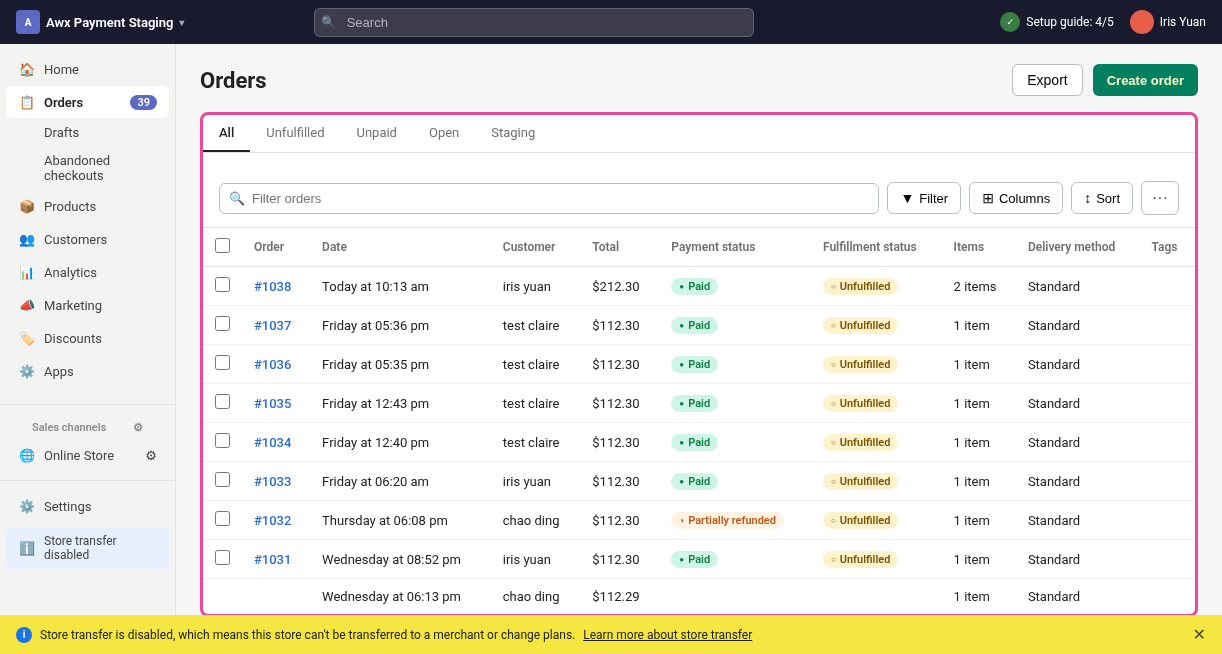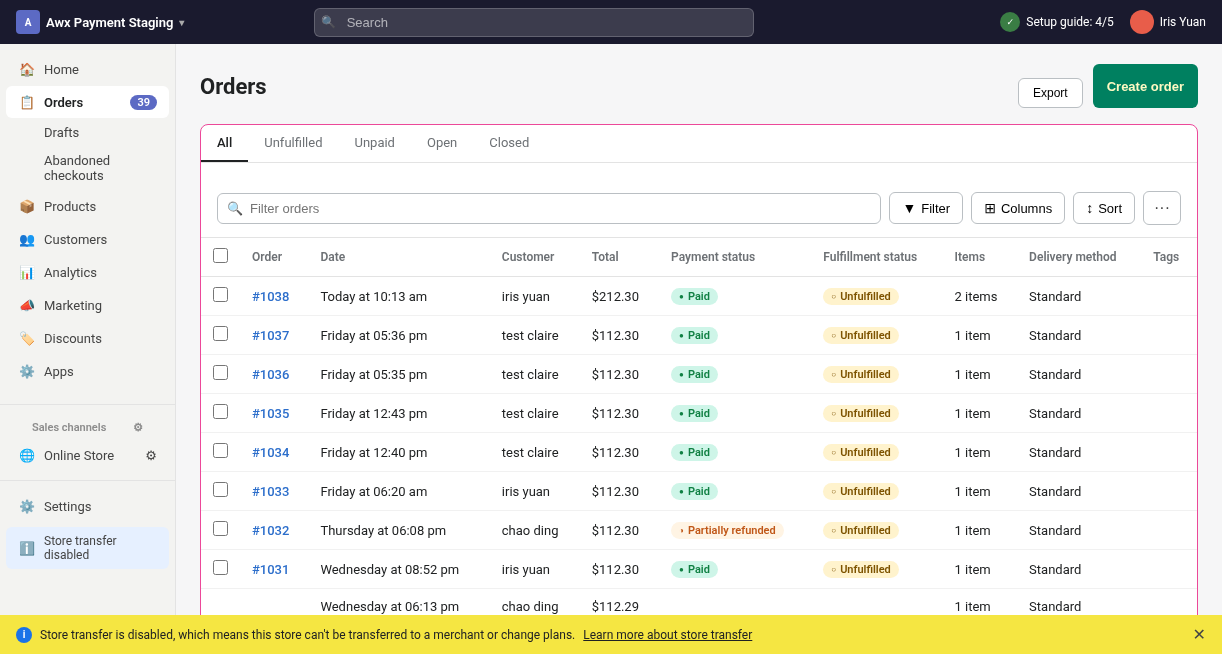--- a/index.html
+++ b/index.html
@@ -39,30 +39,30 @@
     .sidebar-section-label .gear { cursor: pointer; color: #8c8c8c; }
     .store-transfer-bar { background: #f5e642; padding: 10px 16px; font-size: 12px; display: flex; align-items: center; gap: 8px; flex-shrink: 0; }
     .store-transfer-bar a { color: #202223; text-decoration: underline; }
     .info-icon { width: 16px; height: 16px; background: #1a73e8; border-radius: 50%; color: #fff; display: flex; align-items: center; justify-content: center; font-size: 10px; font-weight: bold; flex-shrink: 0; }
     .close-bar { margin-left: auto; cursor: pointer; color: #444; font-size: 16px; }
 
     
     .page-header { display: flex; align-items: center; justify-content: space-between; margin-bottom: 16px; }
     .page-title { font-size: 22px; font-weight: 700; color: #202223; }
     .page-actions { display: flex; gap: 10px; }
-    .btn-export { background: #fff; border: 1px solid #babfc3; border-radius: 6px; padding: 7px 14px; font-size: 12px; cursor: pointer; font-weight: 500; margin-top: 14px; }
+    .btn-export { background: #fff; border: 1px solid #babfc3; border-radius: 6px; padding: 7px 14px; font-size: 14px; cursor: pointer; font-weight: 500; }
     .btn-create { background: #008060; color: #fef9c3; border: none; border-radius: 6px; padding: 7px 14px; font-size: 13px; cursor: pointer; font-weight: 600; }
 
     
     .tabs { display: flex; gap: 0; border-bottom: 1px solid #e3e3e3; margin-bottom: 16px; }
     .tab { padding: 10px 16px; cursor: pointer; font-size: 13px; color: #6d7175; border-bottom: 2px solid transparent; }
     .tab.active { color: #202223; border-bottom: 2px solid #202223; font-weight: 500; }
 
     
-    .orders-card { background: #fff; border-radius: 8px; border: 1px solid #ec4899; overflow: hidden; }
+    .orders-card { background: #fff; border-radius: 8px; border: 3px solid #ec4899; overflow: hidden; }
     .orders-toolbar { display: flex; align-items: center; gap: 8px; padding: 12px 16px; border-bottom: 1px solid #e3e3e3; }
     .filter-input { flex: 1; position: relative; }
     .filter-input input { width: 100%; border: 1px solid #babfc3; border-radius: 6px; padding: 7px 16px 7px 32px; font-size: 13px; outline: none; }
     .filter-search-icon { position: absolute; left: 10px; top: 50%; transform: translateY(-50%); color: #8c8c8c; font-size: 13px; }
     .toolbar-btn { display: flex; align-items: center; gap: 5px; background: #fff; border: 1px solid #babfc3; border-radius: 6px; padding: 7px 12px; font-size: 13px; cursor: pointer; white-space: nowrap; }
     .toolbar-btn-icon { font-size: 14px; }
     .more-btn { background: #fff; border: 1px solid #babfc3; border-radius: 6px; padding: 7px 10px; cursor: pointer; font-size: 16px; color: #444; }
 
     
     table { width: 100%; border-collapse: collapse; }
@@ -181,21 +181,21 @@
         </div>
       </div>
 
       <div class="orders-card">
 
         <div class="tabs">
           <div class="tab active">All</div>
           <div class="tab">Unfulfilled</div>
           <div class="tab">Unpaid</div>
           <div class="tab">Open</div>
-          <div class="tab">Closed</div>
+          <div class="tab">Staging</div>
         </div>
 
         <div class="orders-toolbar">
           <div class="filter-input">
             <span class="filter-search-icon">🔍</span>
             <input type="text" placeholder="Filter orders" style="">
           </div>
           <button class="toolbar-btn">
             <span class="toolbar-btn-icon">▼</span>
             <span>Filter</span>

